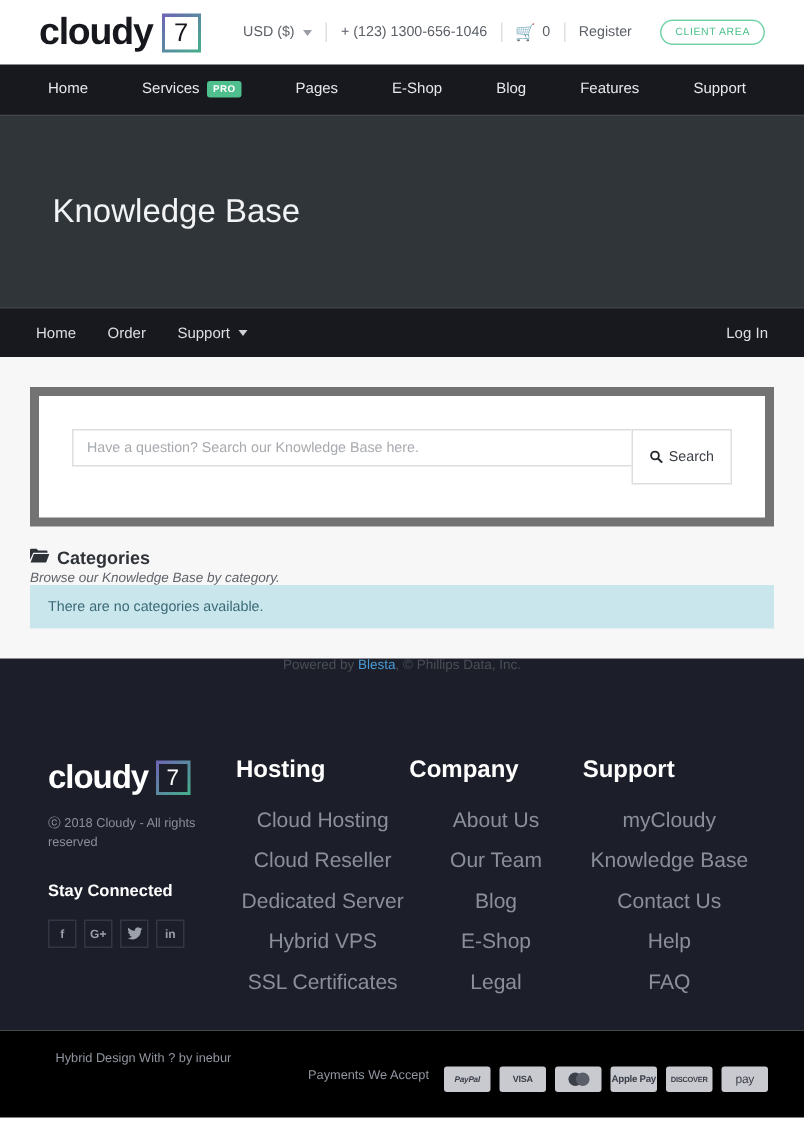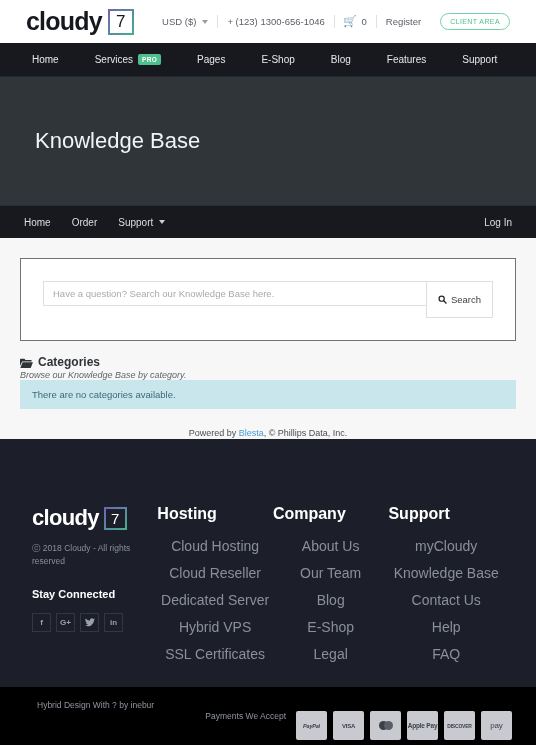--- a/index.html
+++ b/index.html
@@ -81,36 +81,36 @@
   .subnav a{
     color:#dcdee1; font-size:10px; text-decoration:none; margin-right:21px;
     display:flex; align-items:center; gap:4px;
   }
   .subnav .caret{ border-top-color:#cfd1d5; }
   .subnav .right{ margin-left:auto; margin-right:0; }
 
   
   .content{ background:#f7f7f8; padding:20px 20px 0 20px; height:201px; }
   .search-panel{
-    background:#fff; border:1px solid #737373;
+    background:#fff; border:6px solid #737373;
     padding:22px 22px; margin-bottom:14px;
   }
   .search-row{ display:flex; }
   .search-input{
     flex:1; height:25px; border:1px solid #dddee0; border-right:none;
     font-size:9.5px; color:#a7aaae; padding:0 9px;
     font-family:"Liberation Sans", sans-serif; background:#fff;
   }
   .search-input::placeholder{ color:#a7aaae; }
   .search-btn{
     background:#fff; border:1px solid #dddee0; font-size:9.5px;
     color:#3c4046; padding:12px 11px; display:flex; align-items:center;
     gap:4px; cursor:pointer; font-family:"Liberation Sans", sans-serif;
   }
-  .cat-head{ display:flex; align-items:flex-end; gap:5px; margin-bottom:1px; }
+  .cat-head{ display:flex; align-items:flex-start; gap:5px; margin-bottom:1px; }
   .cat-head h2{ font-size:12px; color:#2f3338; font-weight:bold; }
   .cat-sub{ font-size:9px; color:#5f646a; font-style:italic; }
   .alert{
     background:#c9e6ec; color:#3a6a75; font-size:9.5px;
     padding:9px 12px;
   }
   .powered{
     text-align:center; font-size:9px; color:#4a4e54;
     padding-top:19px;
   }
@@ -155,21 +155,21 @@
   .hybrid{
     font-size:8.5px; color:#9196a0; position:absolute;
     left:37px; top:13px;
   }
   .pay-wrap{
     position:absolute; right:24px; top:24px;
     display:flex; align-items:flex-start; gap:6px;
   }
   .pay-label{ font-size:8.5px; color:#9196a0; margin-right:4px; }
   .pay{
-    width:31px; height:29px; background:#c8cad0; border-radius:2px;
+    width:31px; height:17px; background:#c8cad0; border-radius:2px;
     display:flex; align-items:center; justify-content:center;
     font-size:6px; color:#3b3f48; font-weight:bold;
     font-family:"Liberation Sans", sans-serif; letter-spacing:-.2px;
   }
   .pay.pp{ font-style:italic; font-size:5.5px; }
   .pay.mc{ position:relative; }
   .mc-c{ width:9px; height:9px; border-radius:50%; background:#3b3f48; }
   .mc-c2{ margin-left:-4px; background:#5a5e68; }
   .pay.ap{ font-size:6.5px; }
   .pay.am{ font-size:8px; font-weight:normal; }

